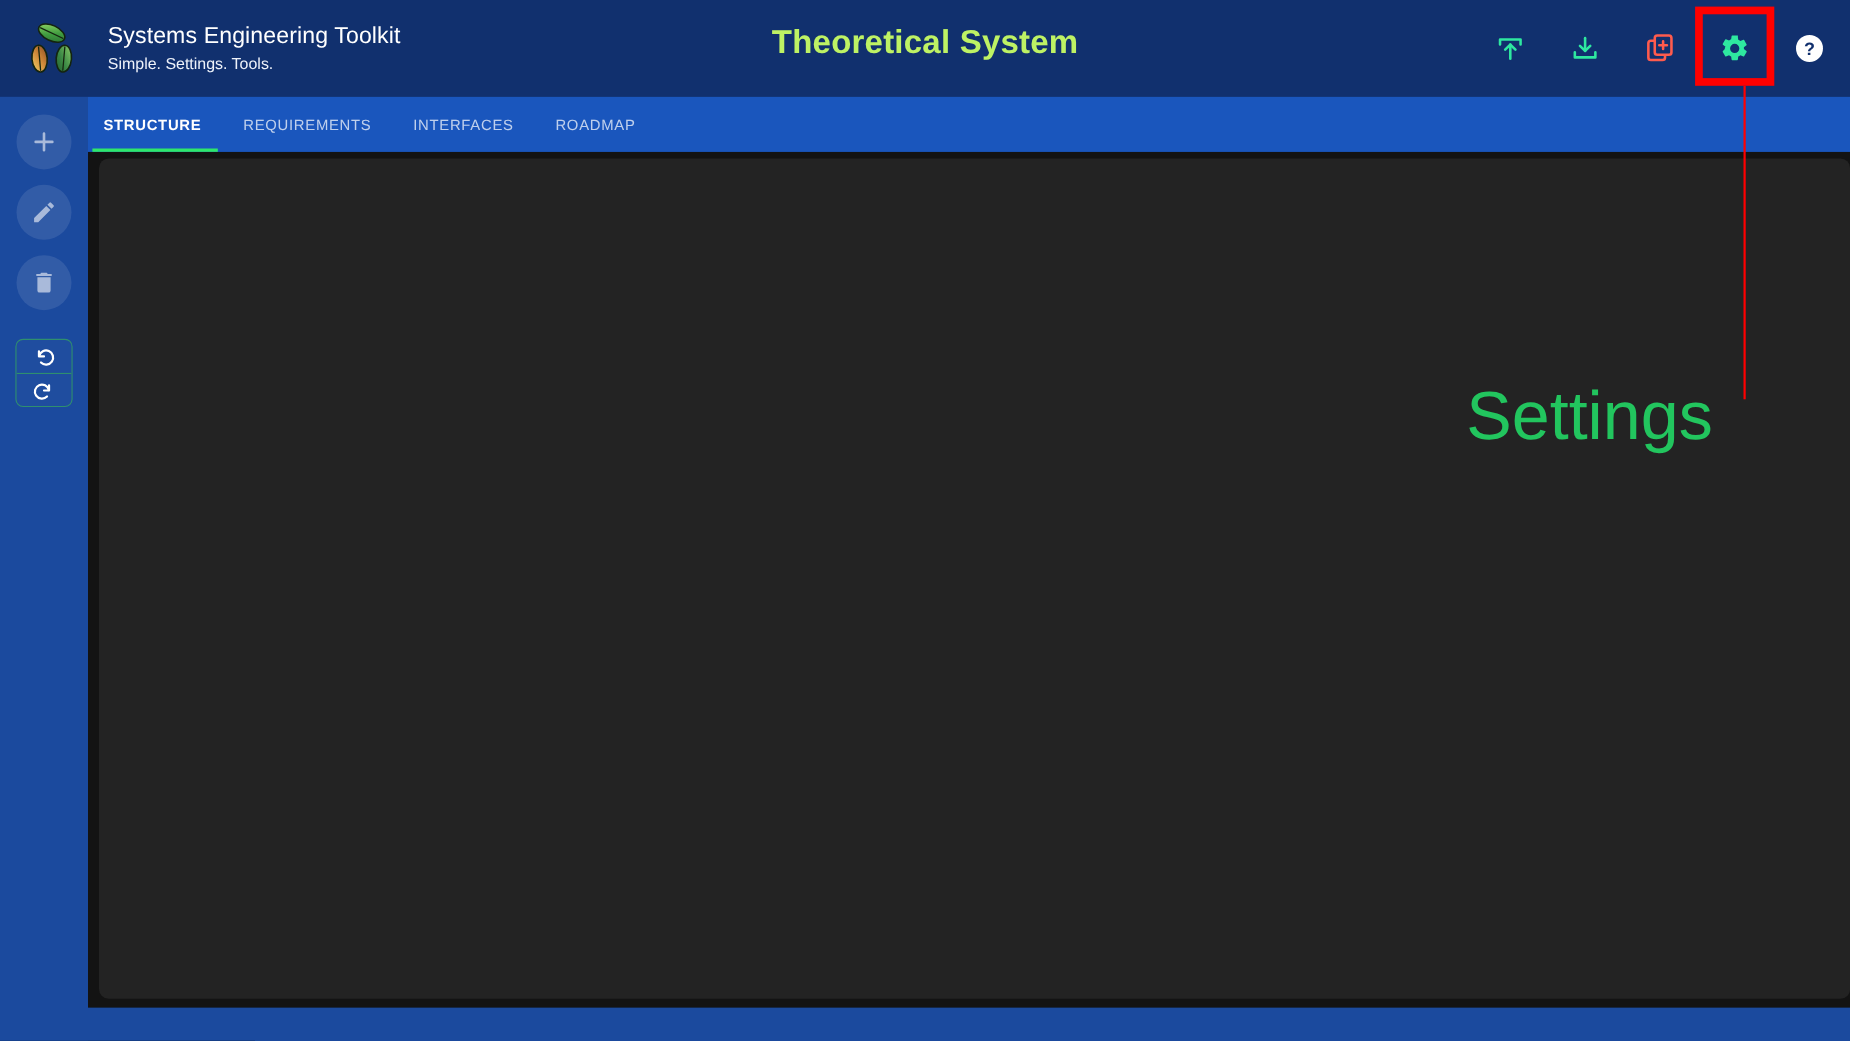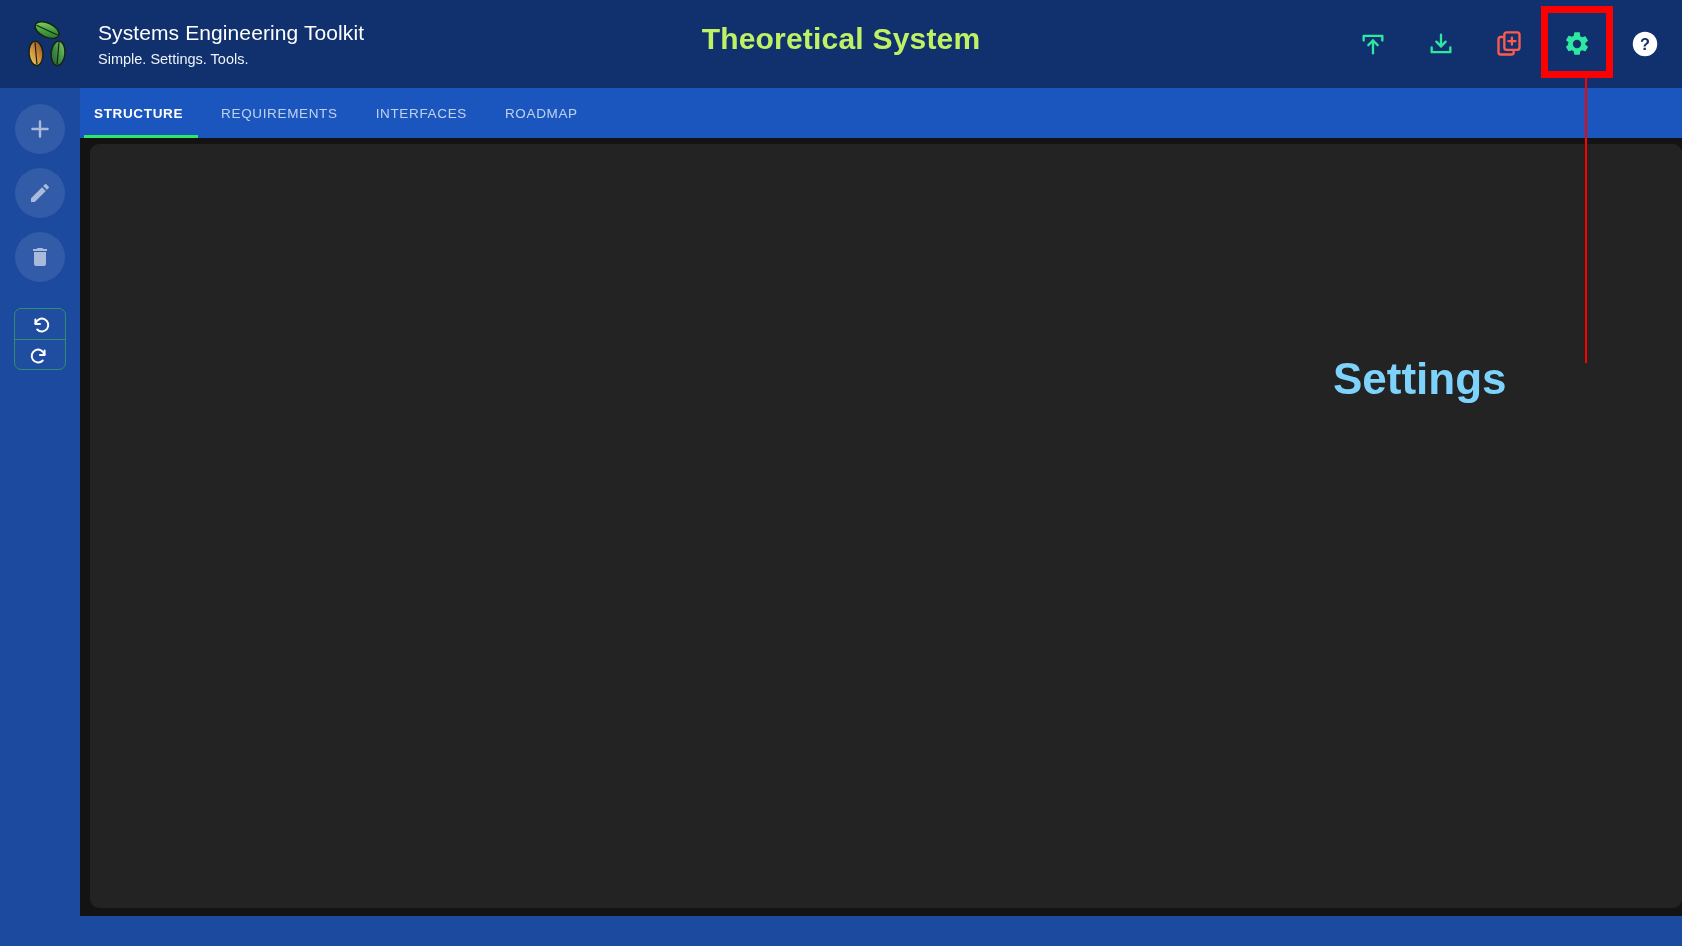--- a/index.html
+++ b/index.html
@@ -109,24 +109,24 @@
     width: 2px;
     height: 285px;
     background: #ff0000;
     z-index: 30;
     pointer-events: none;
   }
   .callout-label {
     position: absolute;
     left: 1333px;
     top: 348px;
-    color: #7dd3fc;
-    font-size: 44px;
+    color: #22c55e;
+    font-size: 62px;
     line-height: 62px;
-    font-weight: 700;
+    font-weight: 400;
     letter-spacing: 0px;
     z-index: 30;
     white-space: nowrap;
     pointer-events: none;
   }
 
   
   .sidebar {
     position: absolute;
     left: 0; top: 88px;

